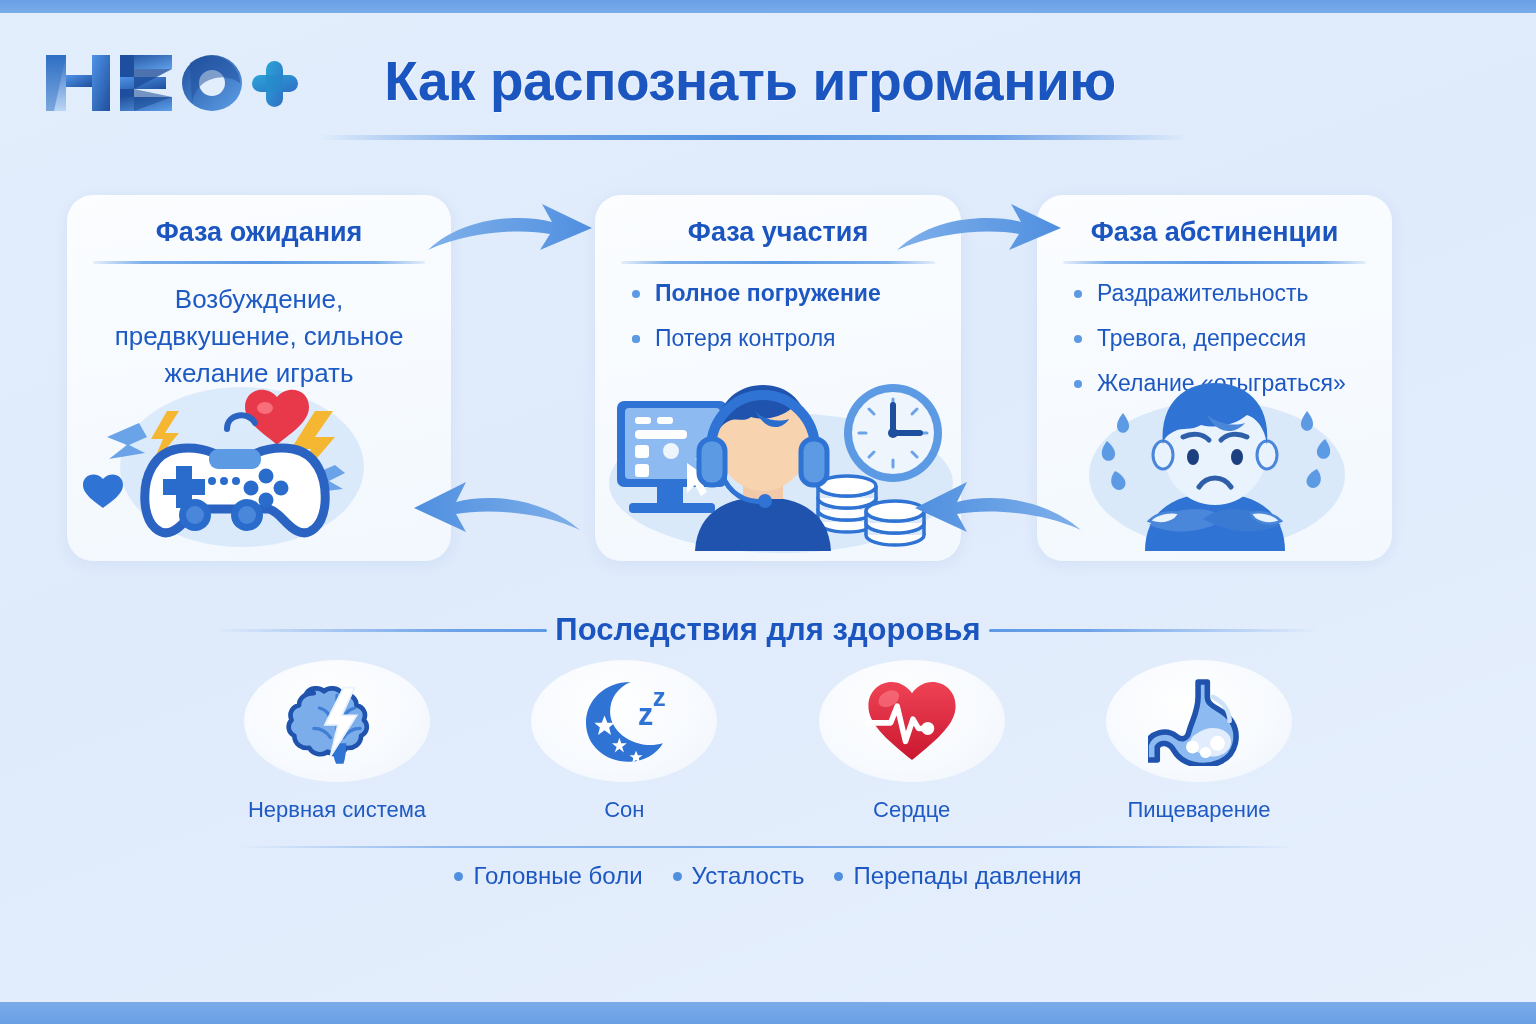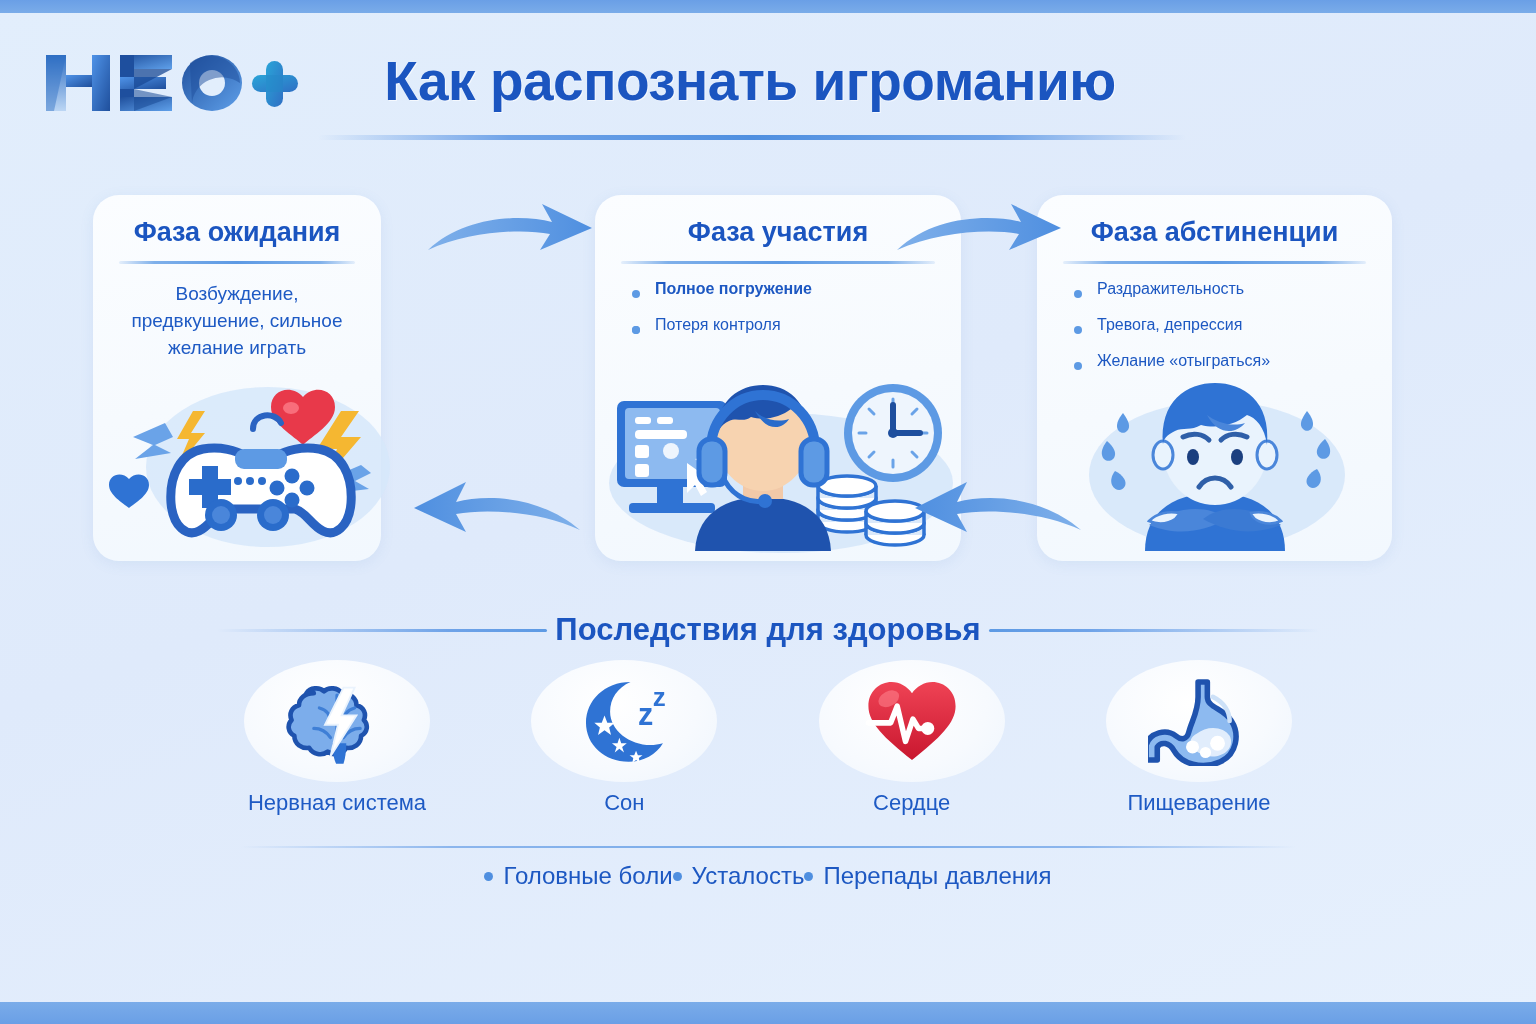--- a/index.html
+++ b/index.html
@@ -69,21 +69,21 @@
 
   
   .card {
     position: absolute;
     top: 195px;
     height: 366px;
     background: linear-gradient(170deg, #fbfdff 0%, #f6fafe 55%, #f2f8fe 100%);
     border-radius: 26px;
     box-shadow: 0 3px 14px rgba(90,140,200,0.10);
   }
-  #card-1 { left: 93px;   width: 288px; }
+  #card-1 { left: 67px;   width: 384px; }
   #card-2 { left: 572px;  width: 366px; margin-left: 23px; }
   #card-3 { left: 1037px; width: 355px; }
 
   .card-title {
     position: absolute;
     left: 0; right: 0;
     top: 22px;
     text-align: center;
     font-size: 27px;
     font-weight: 700;
@@ -97,37 +97,37 @@
     height: 3px;
     border-radius: 2px;
     background: linear-gradient(90deg, rgba(111,163,232,0.15) 0%, #7fb0ea 15%, #5d9ae4 50%, #7fb0ea 85%, rgba(111,163,232,0.15) 100%);
   }
 
   .card-desc {
     position: absolute;
     top: 86px;
     left: 20px; right: 20px;
     text-align: center;
-    font-size: 19px;
+    font-size: 26px;
     line-height: 1.42;
     color: #1e5ac4;
   }
 
   .card-bullets {
     position: absolute;
     top: 84px;
     left: 34px; right: 18px;
     margin: 0;
     padding: 0;
     list-style: none;
   }
   .card-bullets li {
     position: relative;
     padding-left: 26px;
-    font-size: 16px;
+    font-size: 23px;
     line-height: 1.25;
     color: #1d58c2;
     margin-bottom: 16px;
     white-space: nowrap;
   }
   .card-bullets li.strong { font-weight: 700; }
   .card-bullets li .dot {
     position: absolute;
     left: 3px; top: 11px;
     width: 8px; height: 8px;
@@ -190,21 +190,21 @@
     width: 186px;
     height: 122px;
     margin: 0 auto;
     border-radius: 50%;
     background: radial-gradient(ellipse at 44% 36%, #ffffff 0%, #f7fafe 58%, #eef5fd 100%);
     display: flex;
     align-items: center;
     justify-content: center;
   }
   .health-label {
-    margin-top: 8px;
+    margin-top: 15px;
     font-size: 22px;
     color: #1e5ac4;
     white-space: nowrap;
   }
 
   .bottom-rule {
     position: absolute;
     top: 846px;
     left: 240px;
     width: 1056px;
@@ -212,20 +212,21 @@
     background: linear-gradient(90deg, rgba(111,163,232,0) 0%, rgba(111,163,232,0.75) 20%, rgba(93,154,228,0.8) 50%, rgba(111,163,232,0.75) 80%, rgba(111,163,232,0) 100%);
   }
 
   .symptom-row {
     position: absolute;
     top: 862px;
     left: 0; right: 0;
     display: flex;
     align-items: center;
     justify-content: center;
+    gap: 30px;
   }
   .symptom {
     display: flex;
     align-items: center;
     gap: 10px;
     font-size: 24px;
     color: #1d58c2;
     white-space: nowrap;
   }
   .symptom .dot {

